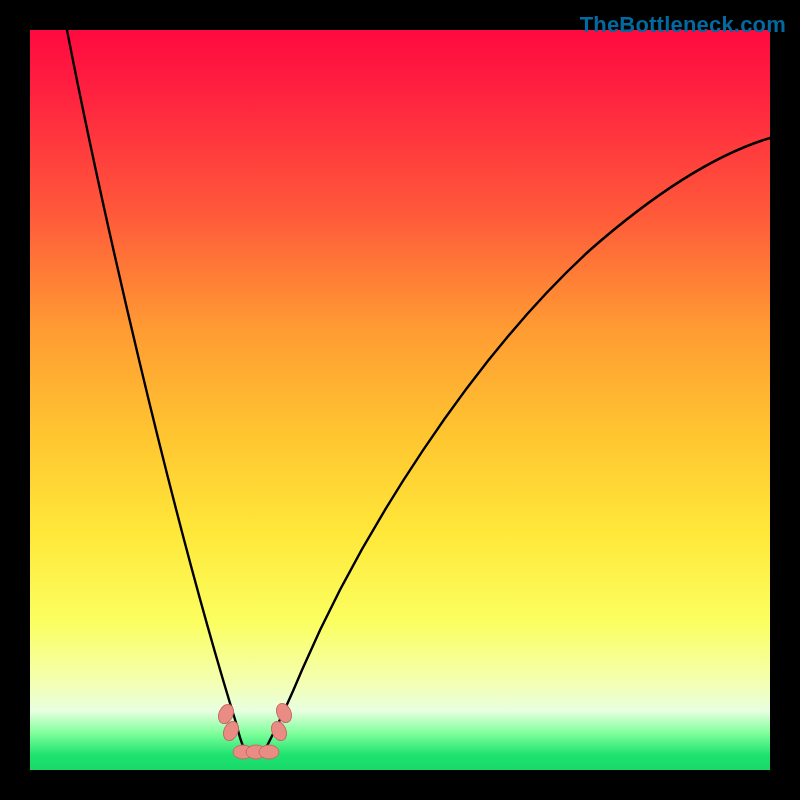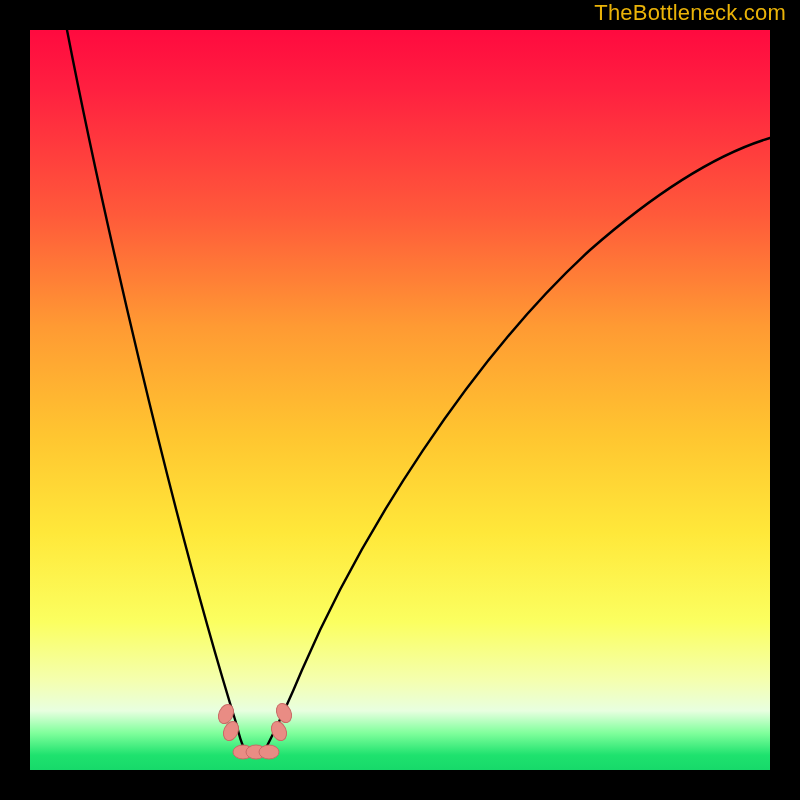--- a/index.html
+++ b/index.html
@@ -31,25 +31,25 @@
       #ffe83a 68%,
       #fbff60 80%,
       #f4ffb0 88%,
       #e8ffe0 92%,
       #80ff9c 95%,
       #1ee26e 98%,
       #17d96a 100%);
   }
   .watermark {
     position: absolute;
-    top: 0;
+    top: 12px;
     right: 14px;
-    color: #eab308;
+    color: #0369a1;
     font-size: 22px;
-    font-weight: 400;
+    font-weight: 700;
     letter-spacing: 0.2px;
     user-select: none;
   }
   svg.curve {
     position: absolute;
     left: 0;
     top: 0;
     width: 740px;
     height: 740px;
     overflow: visible;

